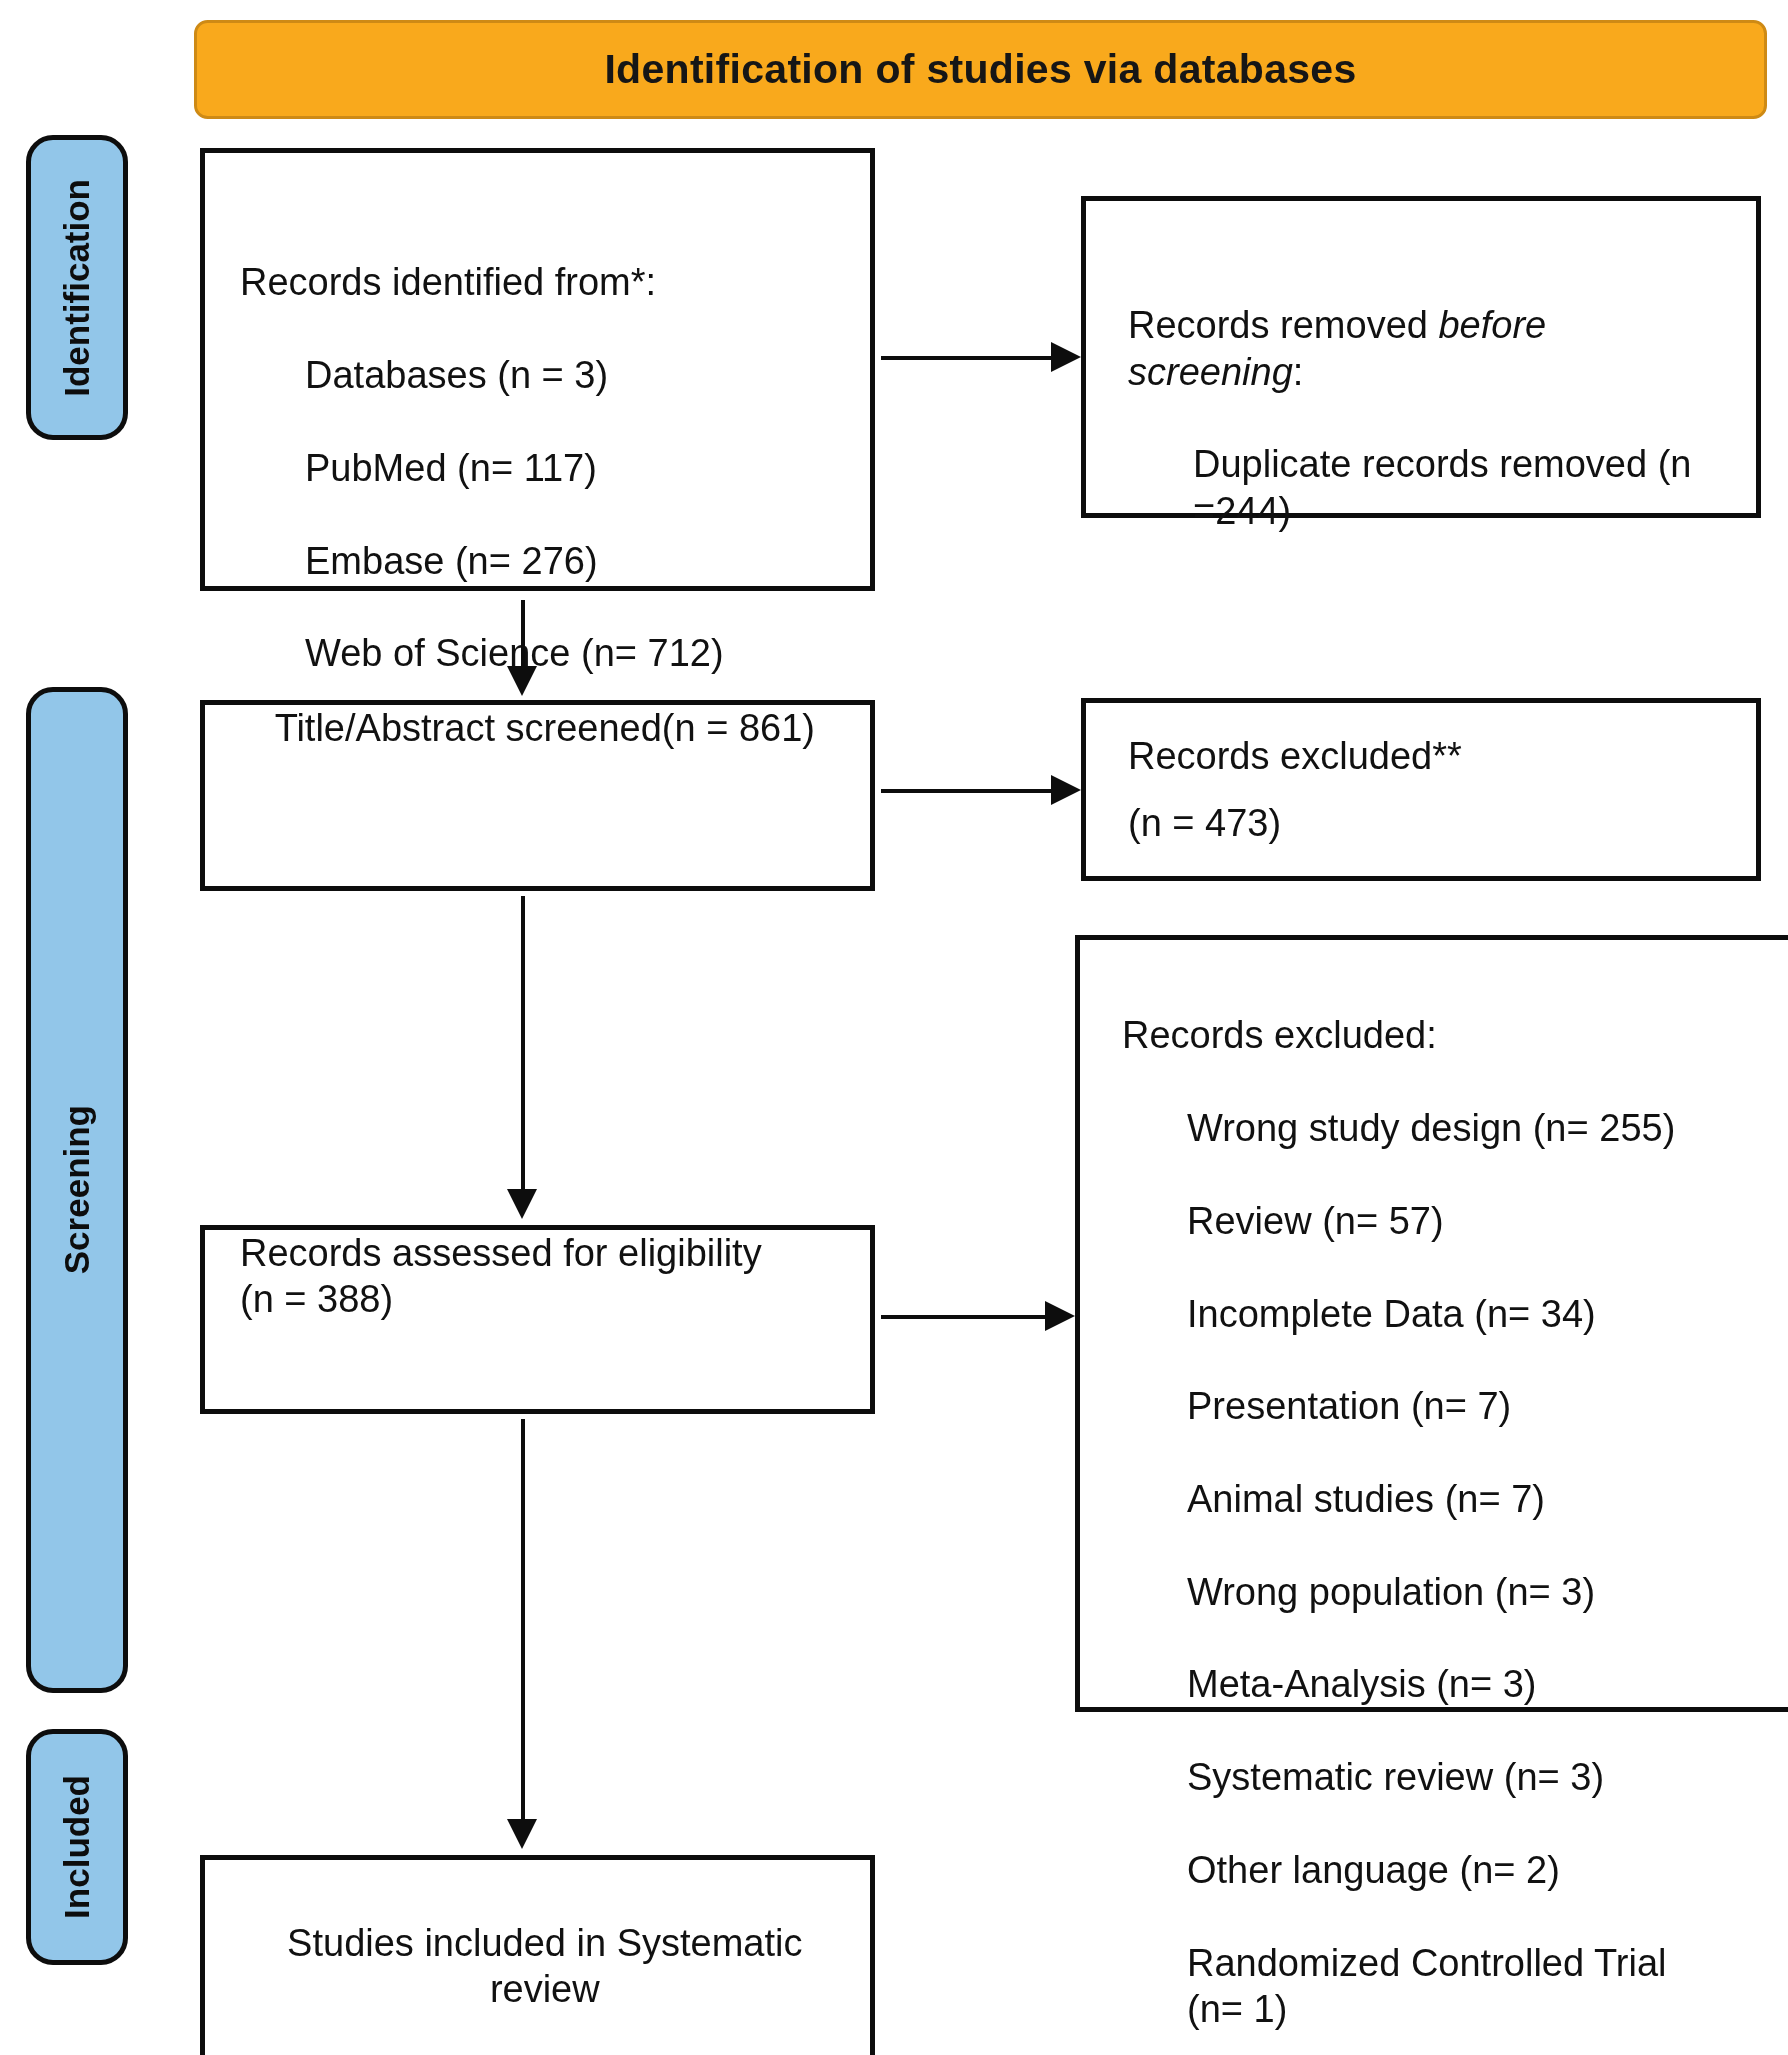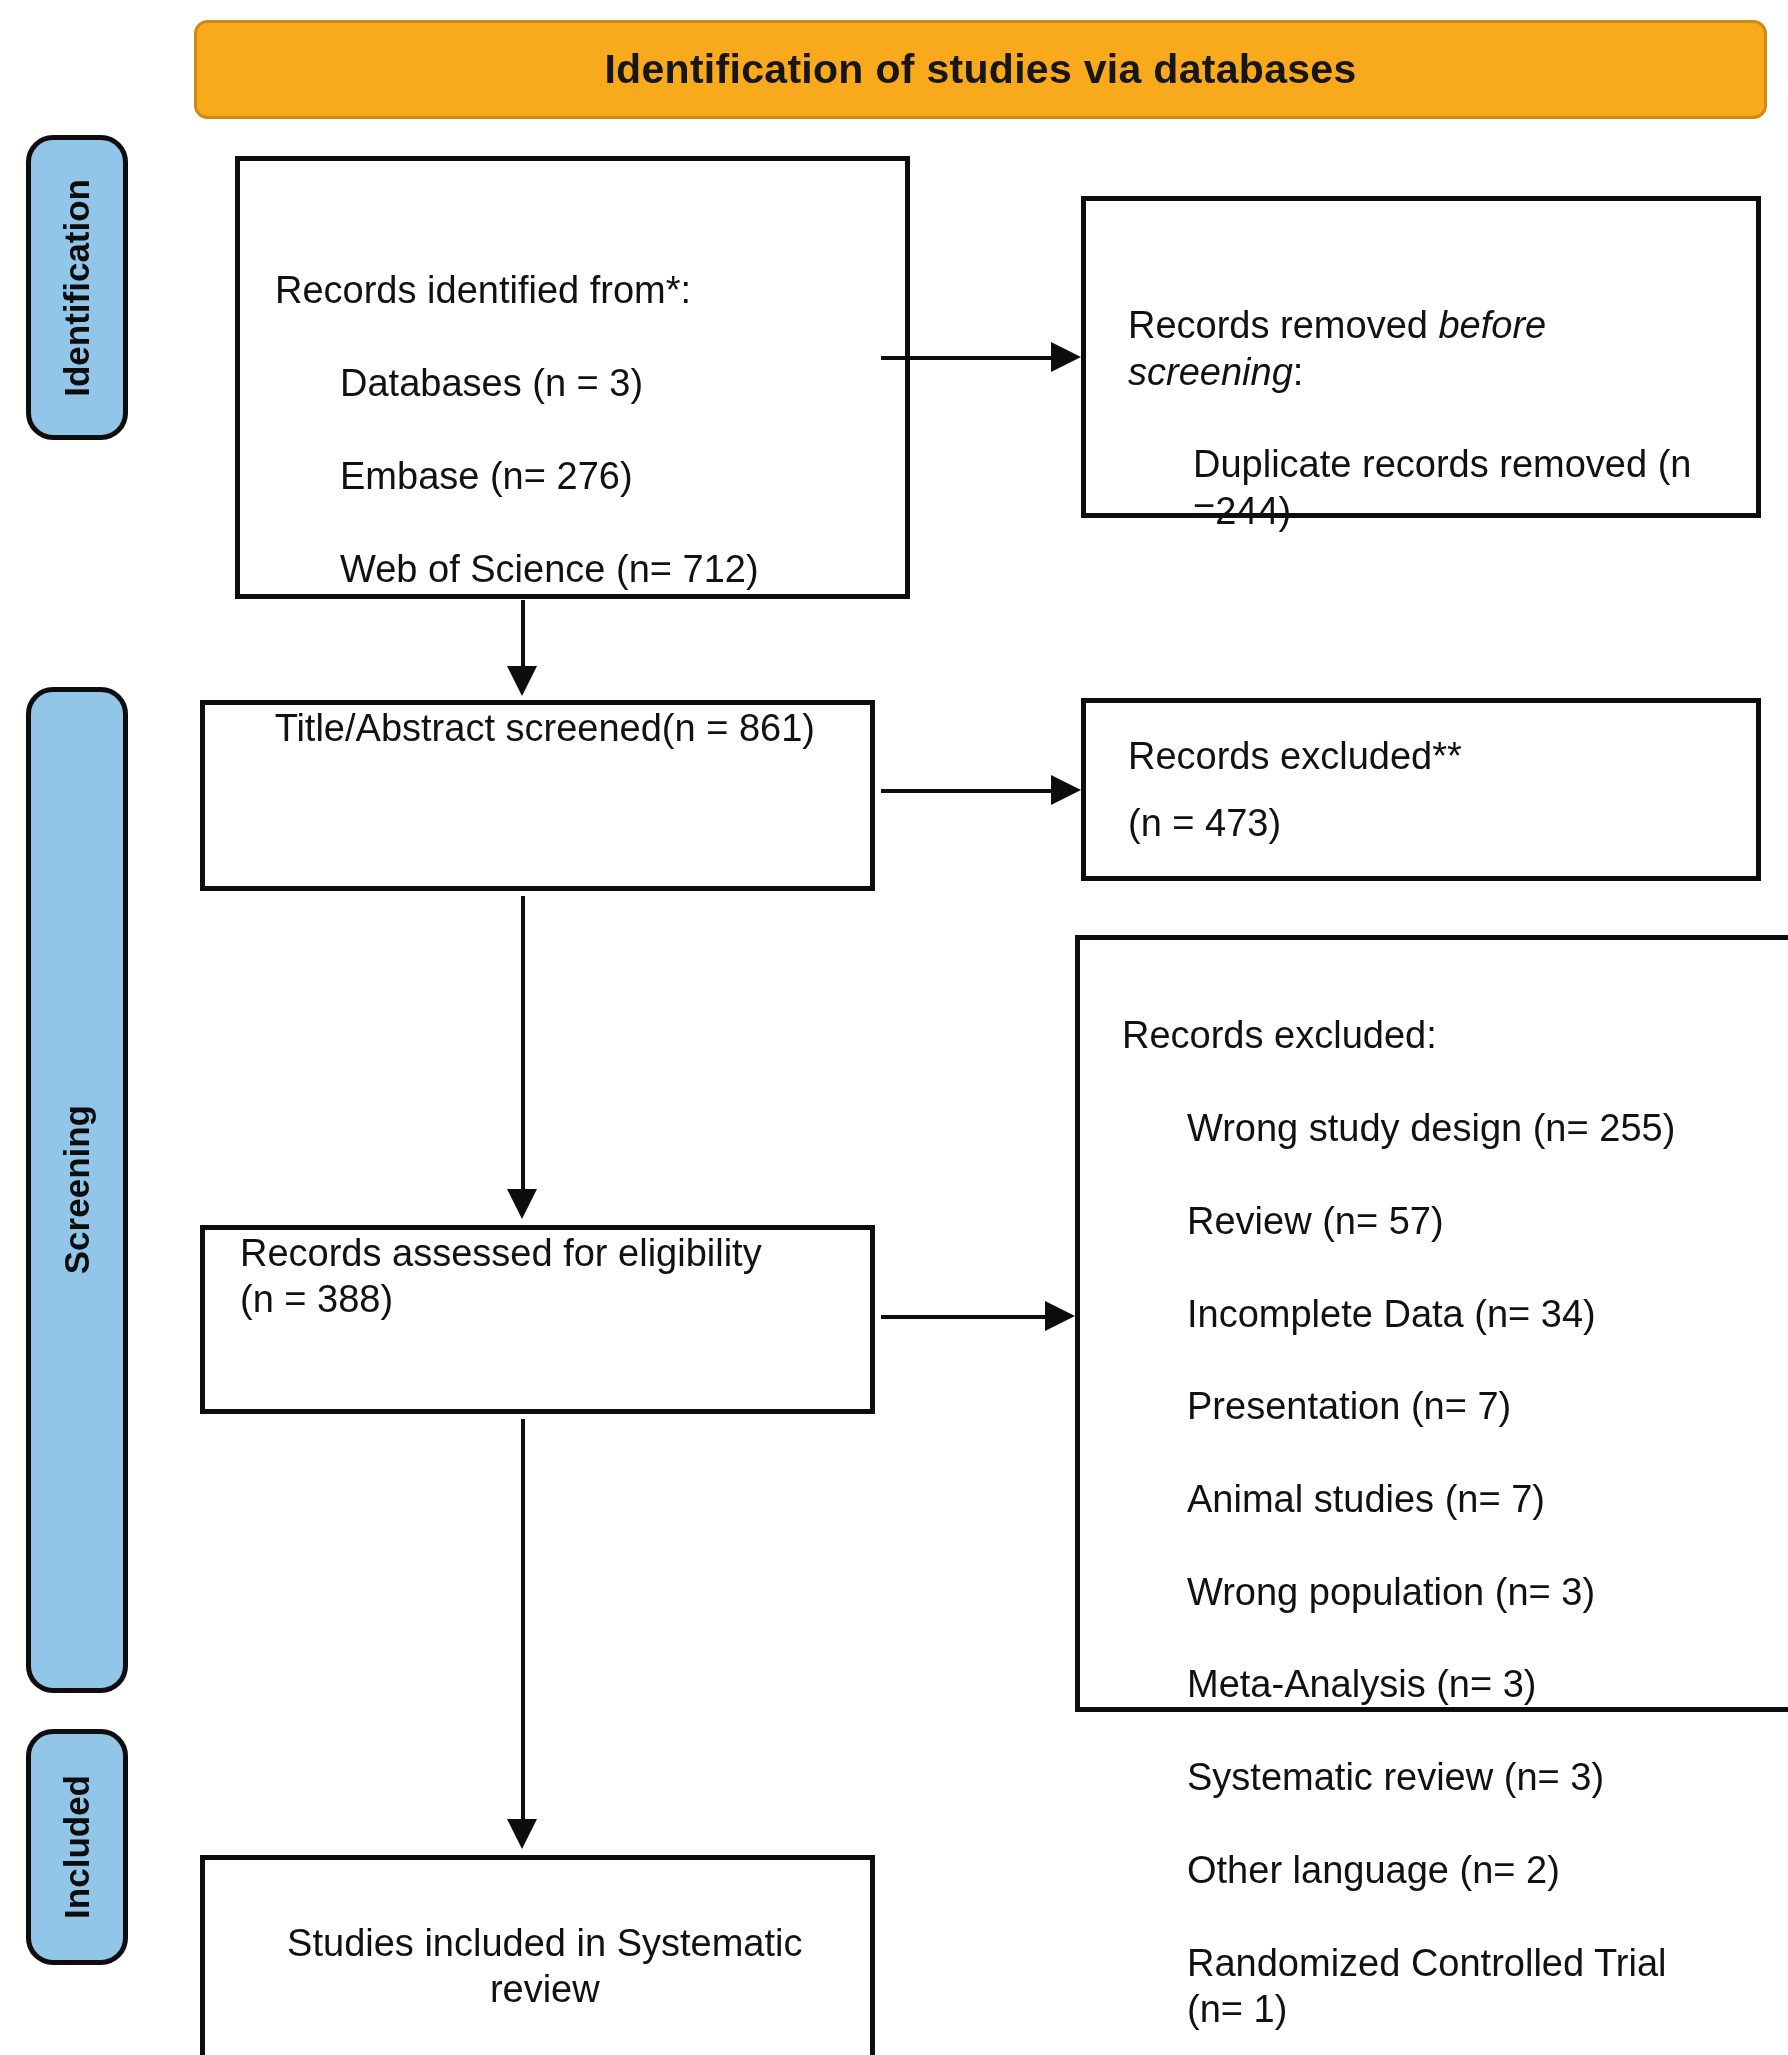--- a/index.html
+++ b/index.html
@@ -49,21 +49,21 @@
   
   .box {
     position: absolute;
     background: #ffffff;
     border: 5.5px solid #0d0d0d;
     box-sizing: border-box;
     font-size: 38px;
     line-height: 1.22;
     white-space: pre-line;
   }
-  .box-identified { left: 200px; top: 156px; width: 675px; height: 443px; padding: 60px 20.4px 0 35px; margin-left: 35px; }
+  .box-identified { left: 200px; top: 148px; width: 675px; height: 443px; padding: 60px 20.4px 0 35px; }
   .box-removed    { left: 1081px; top: 196px; width: 680px; height: 322px; padding: 55px 20.4px 0 42px; }
   .box-screened   { left: 200px; top: 700px; width: 675px; height: 191px;
                     display: flex; flex-direction: row; justify-content: center; padding: 0 20.4px 0 35px; }
   .box-excluded1  { left: 1081px; top: 698px; width: 680px; height: 183px;
                     display: flex; flex-direction: column; justify-content: center; padding: 0 20.4px 0 42px; gap: 20px; }
   .box-assessed   { left: 200px; top: 1225px; width: 675px; height: 189px;
                     display: flex; flex-direction: column; padding: 0 20.4px 0 35px; }
   .box-excluded2  { left: 1075px; top: 935px; width: 804px; height: 777px; padding: 26px 31px 0 42px; }
   .box-included   { left: 200px; top: 1855px; width: 675px; height: 206px; padding: 13.6px 20.4px 0 35px; text-align: center; }
   .box-item { margin-left: 65px; }
@@ -99,20 +99,21 @@
   <div class="stage-bar stage-screening">
     <div class="stage-label">Screening</div>
   </div>
   <div class="stage-bar stage-included">
     <div class="stage-label">Included</div>
   </div>
 
   <div class="box box-identified">
     <div>Records identified from*:</div>
     <div class="box-item">Databases (n = 3)</div>
+    <div class="box-item">PubMed (n= 117)</div>
     <div class="box-item">Embase (n= 276)</div>
     <div class="box-item">Web of Science (n= 712)</div>
   </div>
 
   <div class="box box-removed">
     <div><span>Records removed </span><span class="it">before
 screening</span><span>:</span></div>
     <div class="box-item">Duplicate records removed (n
 =244)</div>
   </div>

